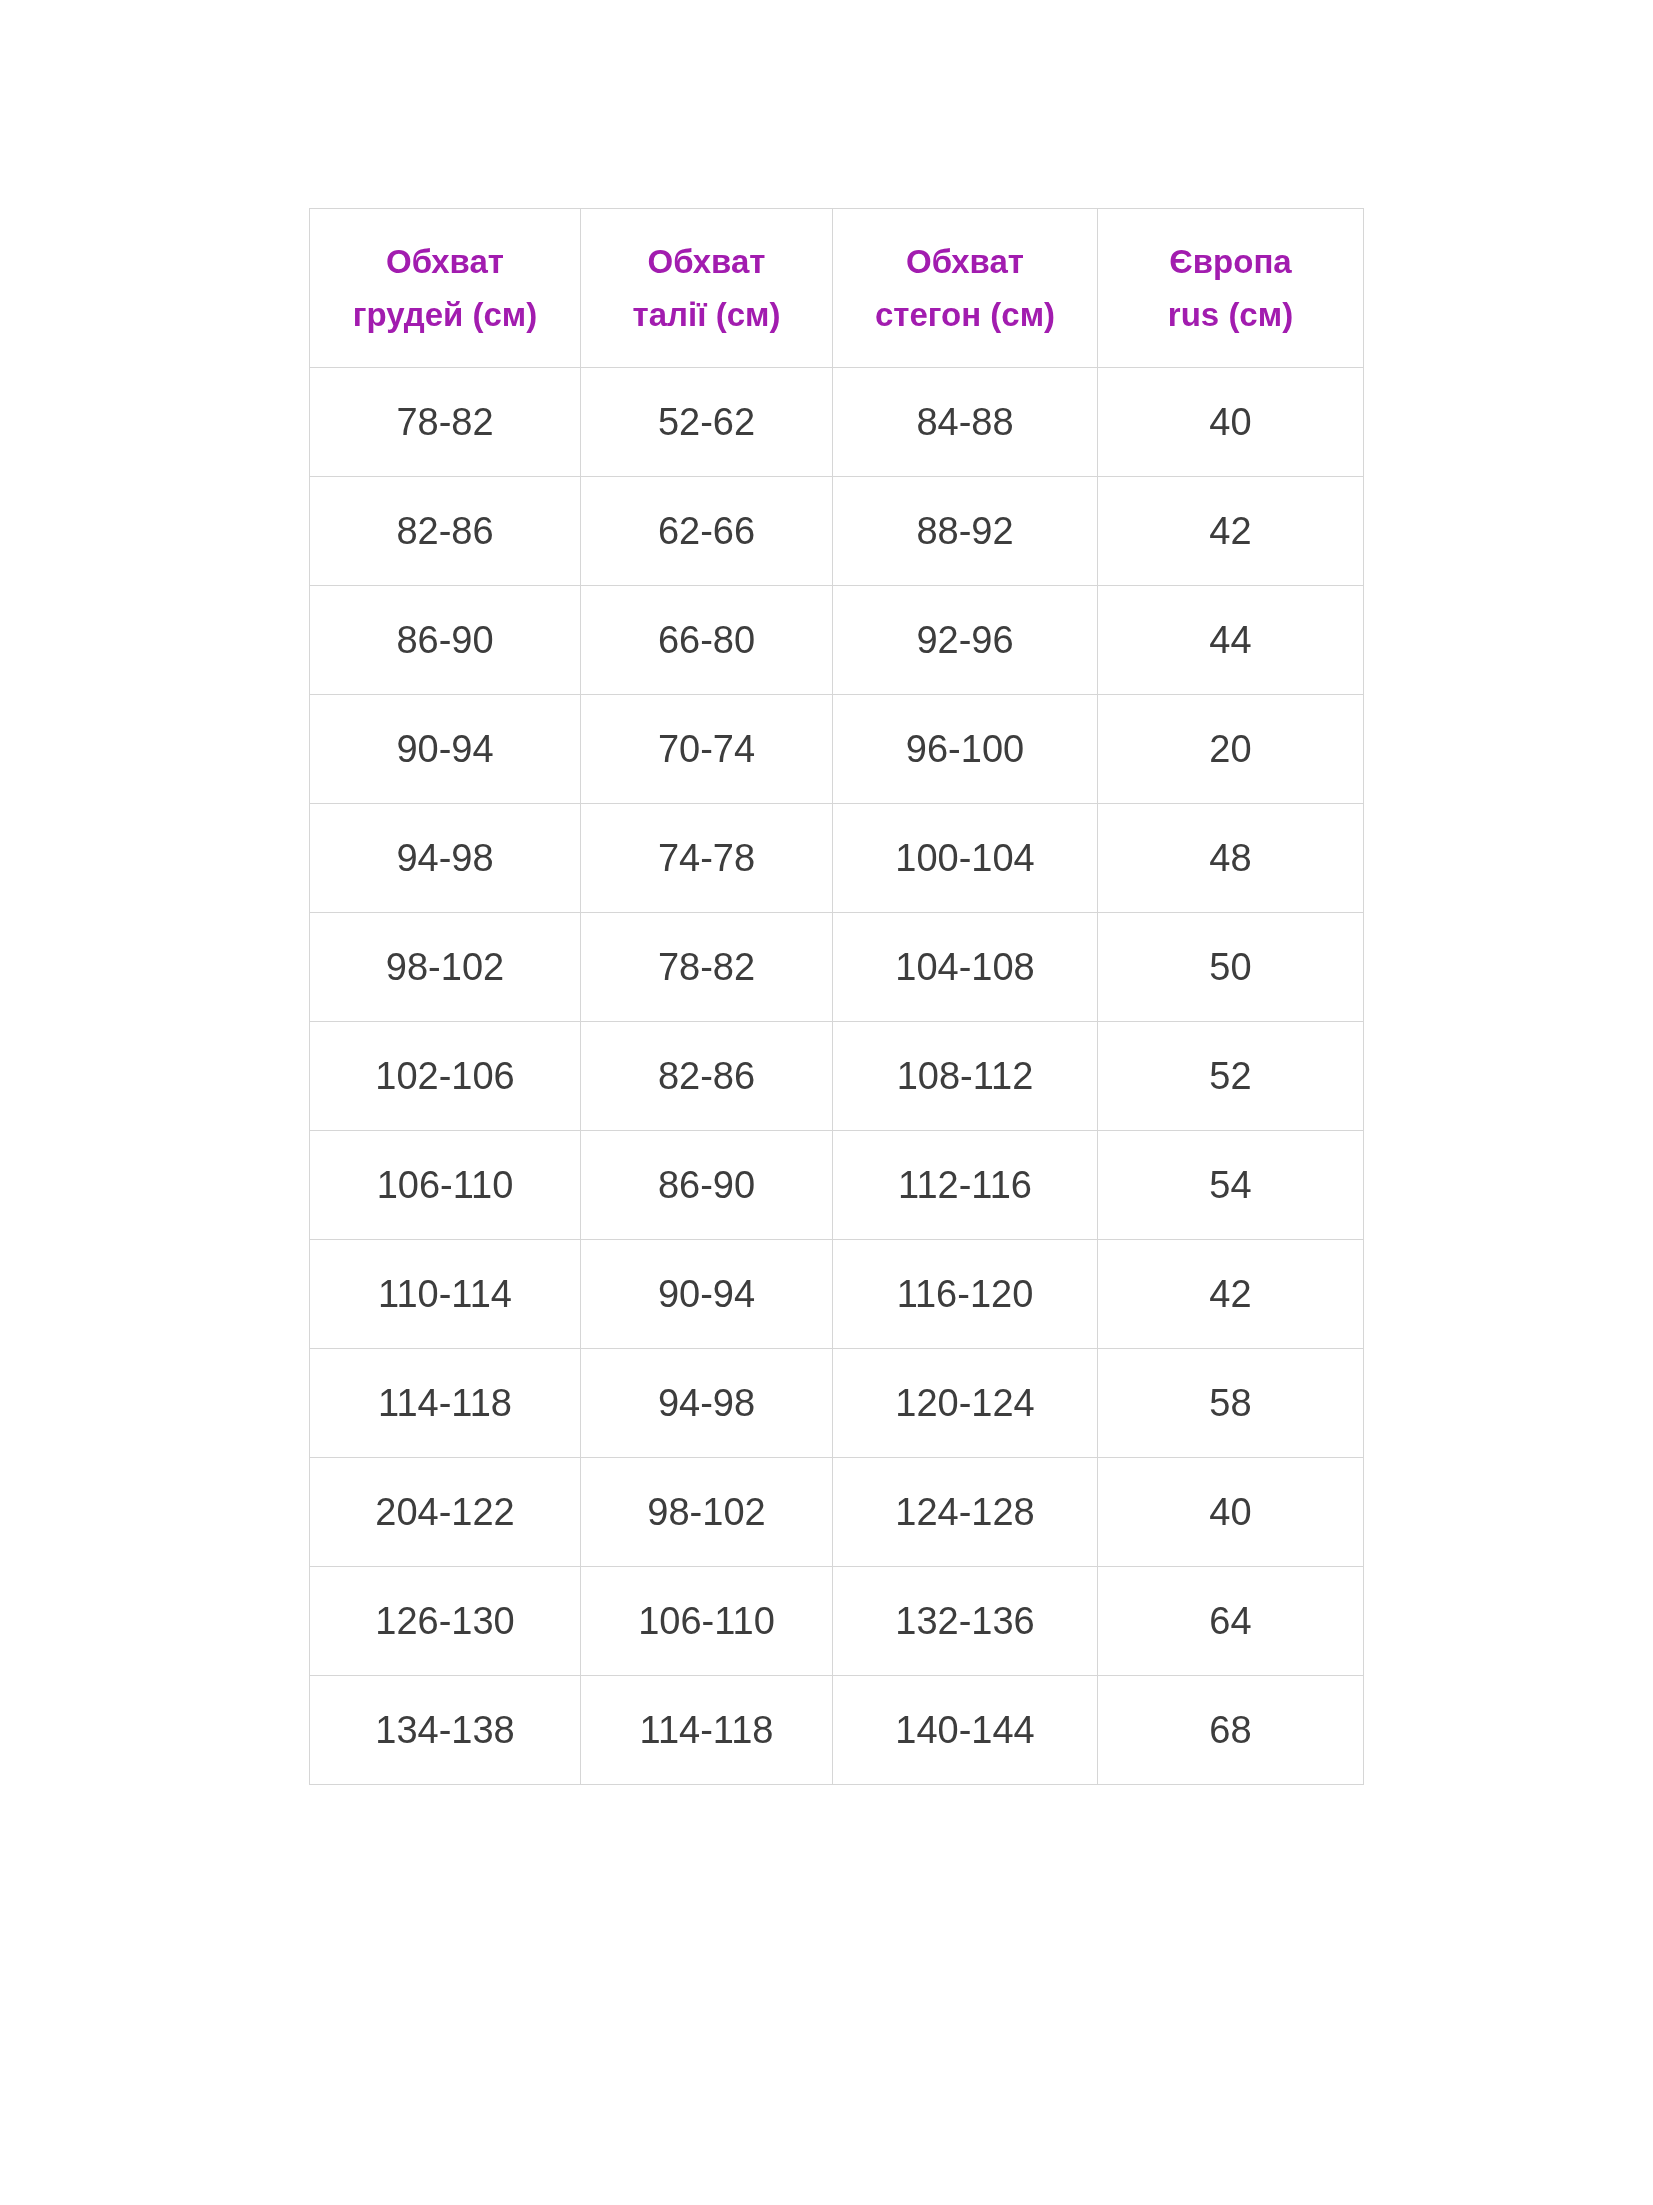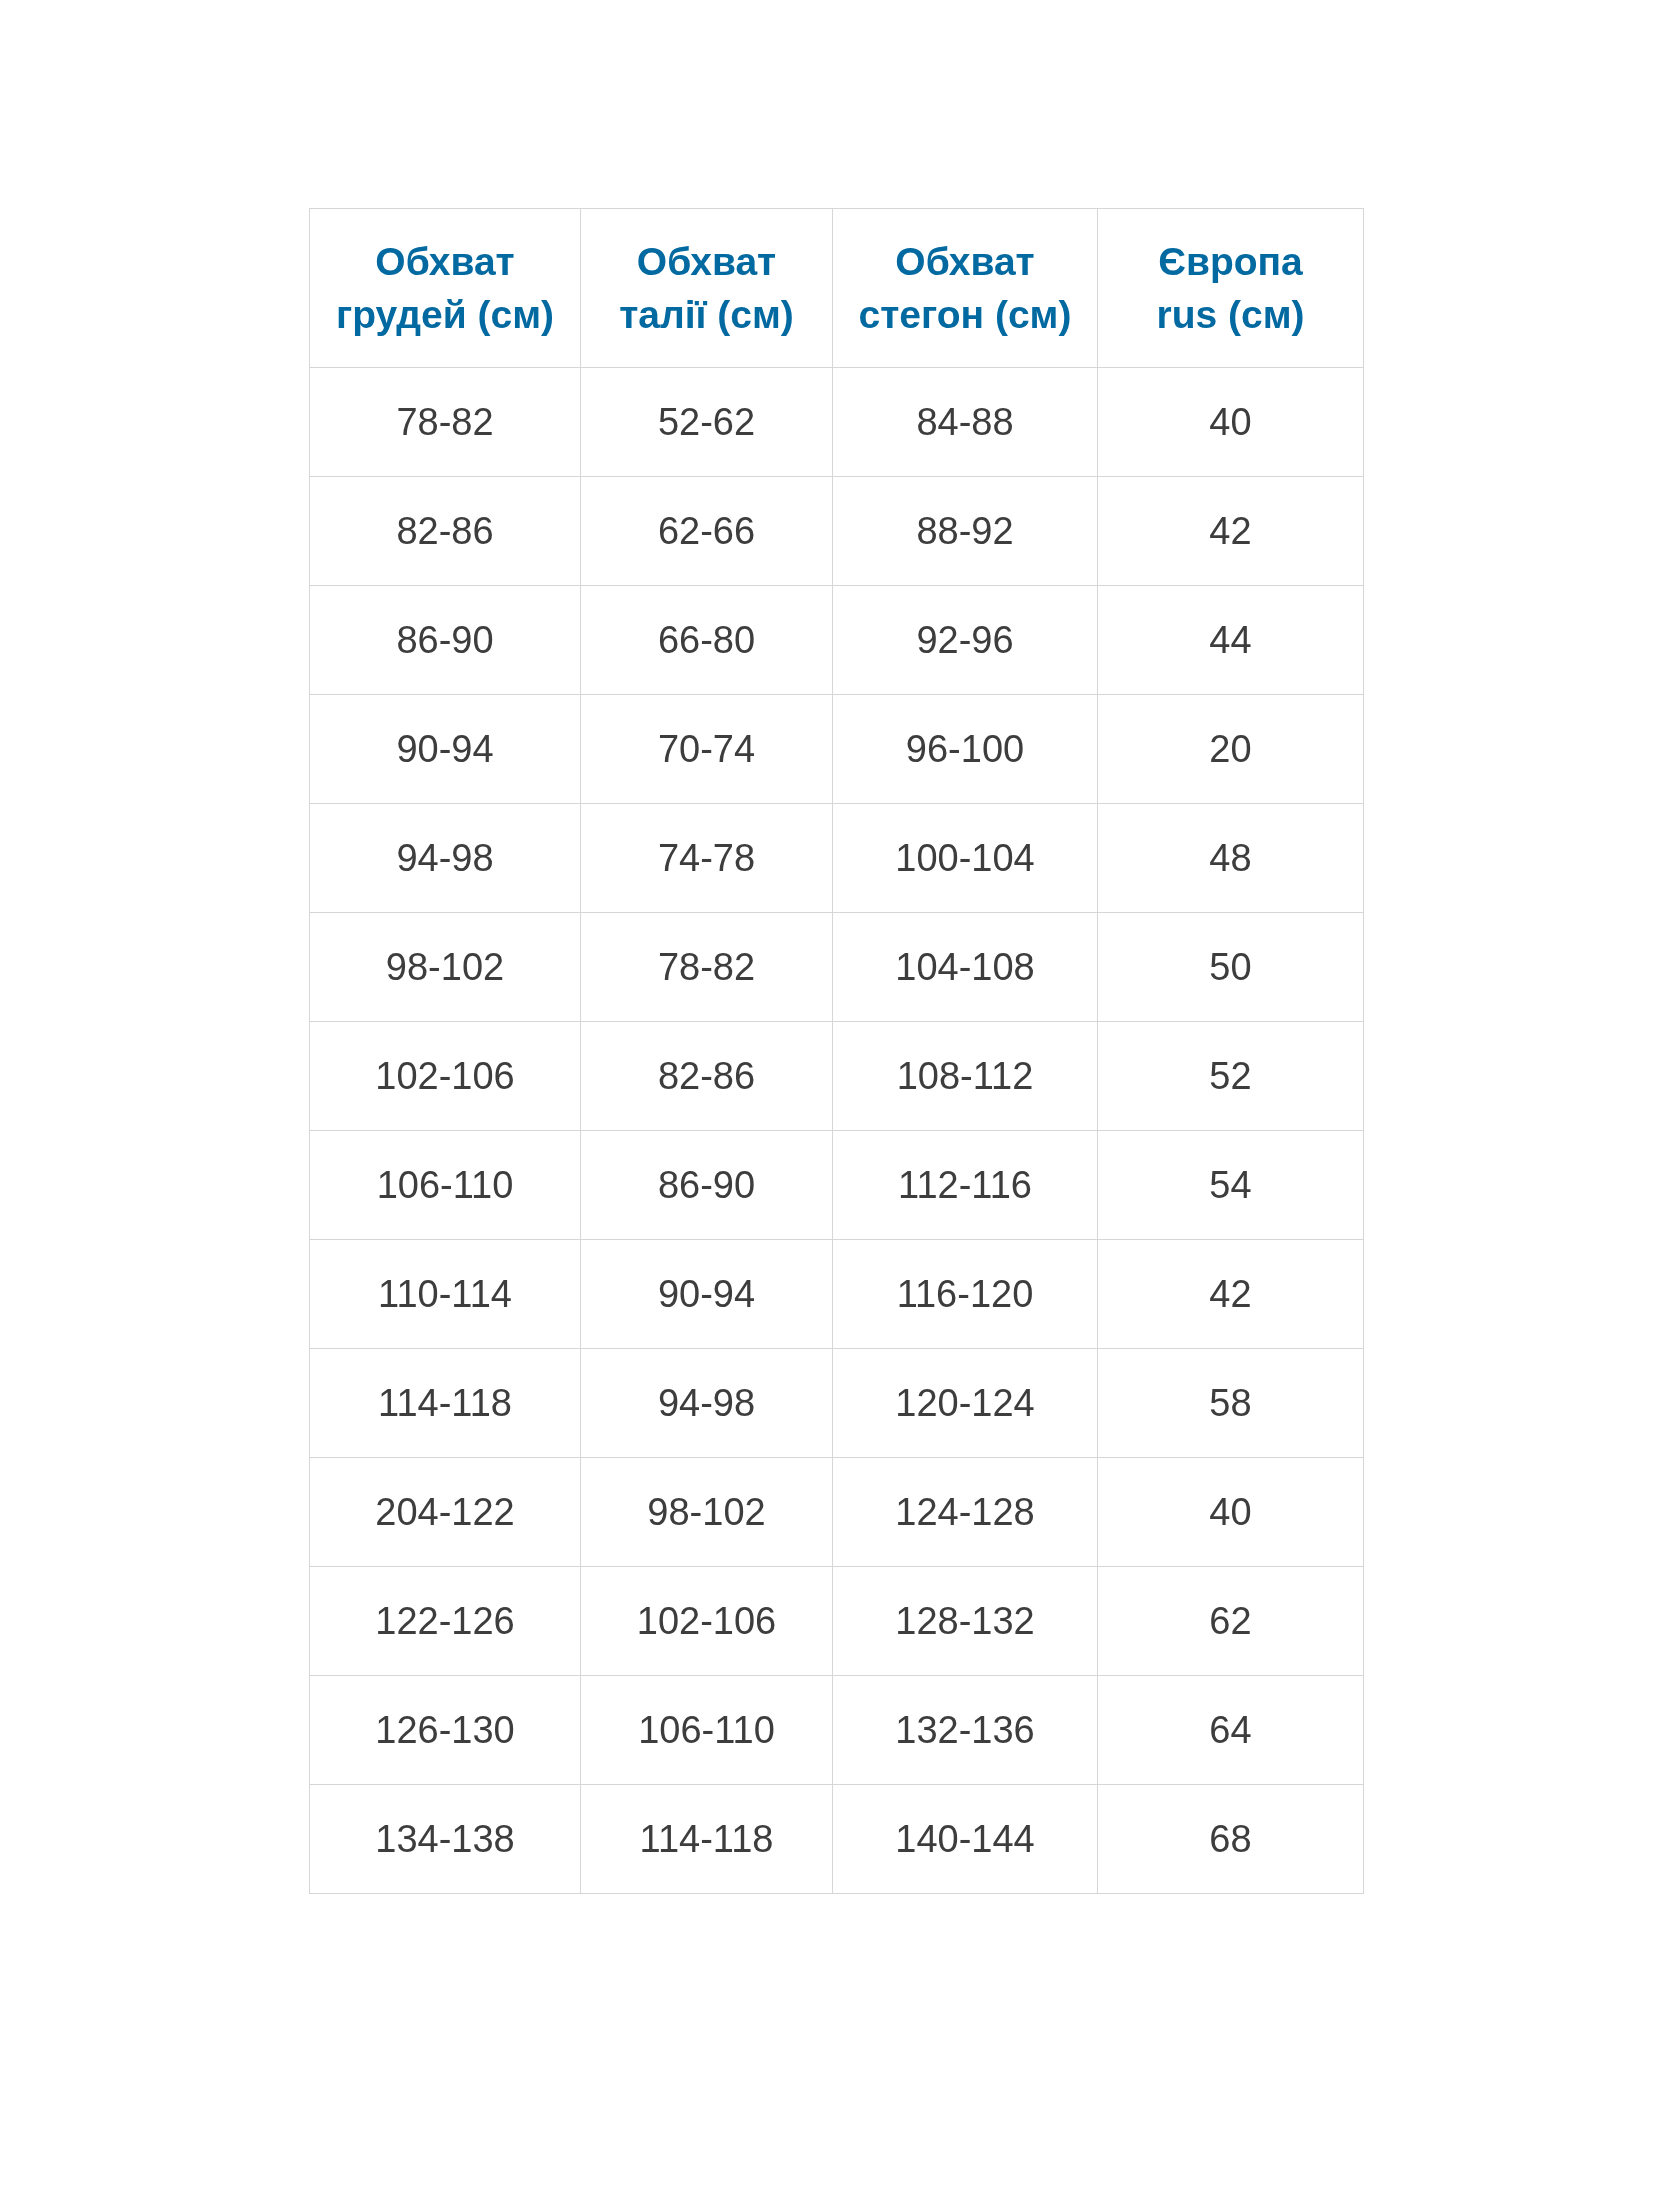--- a/index.html
+++ b/index.html
@@ -28,24 +28,24 @@
   table.size-chart th,
   table.size-chart td {
     border: 1.6px solid #d6d6d6;
     text-align: center;
     vertical-align: middle;
     padding: 0;
     overflow: hidden;
   }
   table.size-chart th {
     height: 158px;
-    font-size: 39px;
+    font-size: 33px;
     font-weight: bold;
     line-height: 53px;
-    color: #0369a1;
+    color: #a21caf;
     text-align: center;
   }
   table.size-chart th .hdr-line {
     display: block;
   }
   table.size-chart td {
     height: 108px;
     font-size: 38px;
     font-weight: 400;
     color: #3d3d3d;
@@ -143,26 +143,20 @@
         <td>120-124</td>
         <td>58</td>
       </tr>
       <tr>
         <td>204-122</td>
         <td>98-102</td>
         <td>124-128</td>
         <td>40</td>
       </tr>
       <tr>
-        <td>122-126</td>
-        <td>102-106</td>
-        <td>128-132</td>
-        <td>62</td>
-      </tr>
-      <tr>
         <td>126-130</td>
         <td>106-110</td>
         <td>132-136</td>
         <td>64</td>
       </tr>
       <tr>
         <td>134-138</td>
         <td>114-118</td>
         <td>140-144</td>
         <td>68</td>

